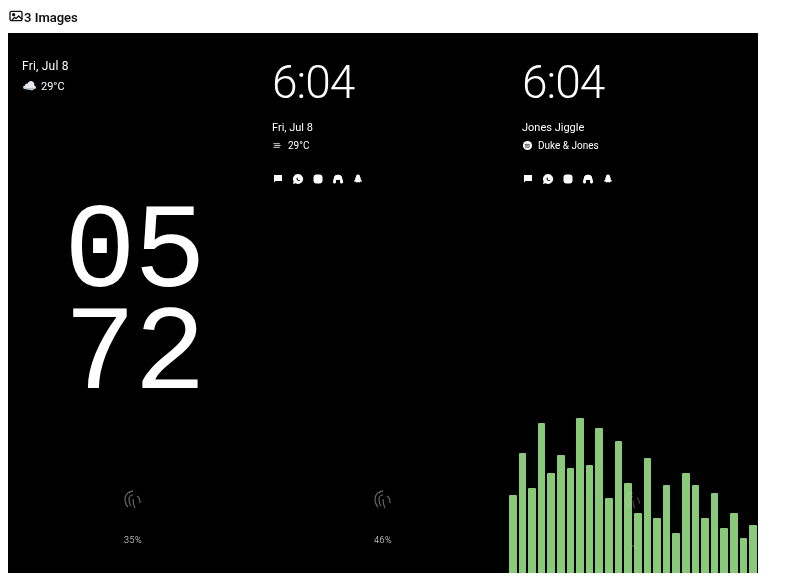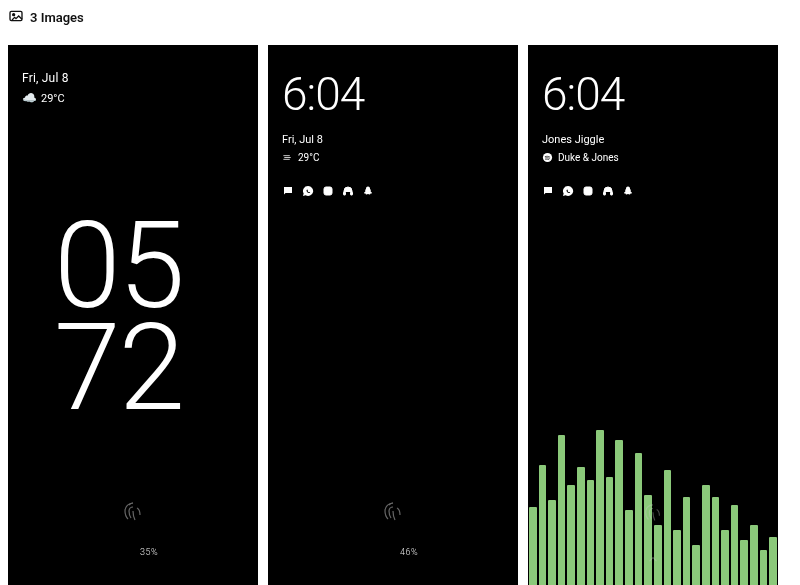--- a/index.html
+++ b/index.html
@@ -5,30 +5,30 @@
     * { box-sizing: border-box; margin: 0; padding: 0; }
     body {
       background: #fff;
       font-family: -apple-system, BlinkMacSystemFont, "Segoe UI", Roboto, sans-serif;
       padding: 8px;
       width: 800px;
     }
     .header {
       display: flex;
       align-items: center;
-      gap: 6px;
-      margin-bottom: 18px;
+      gap: 0;
+      margin-bottom: 6px;
       font-size: 13px;
       font-weight: 600;
       color: #111;
     }
     .header svg { width: 16px; height: 16px; }
     .gallery {
       display: flex;
-      gap: 10px;
+      gap: 0;
     }
     .phone {
       width: 250px;
       height: 540px;
       background: #000;
       position: relative;
       color: #fff;
       overflow: hidden;
       font-family: "Product Sans", Roboto, sans-serif;
       font-weight: 300;
@@ -45,43 +45,43 @@
       display: flex;
       align-items: center;
       gap: 4px;
       font-size: 11px;
       font-weight: 400;
     }
     .s1-weather-icon { font-size: 12px; }
     .bigclock {
       position: absolute;
       top: 170px;
-      left: 46px;
+      left: 56px;
       font-size: 120px;
       line-height: .85;
       font-weight: 300;
       letter-spacing: -2px;
+      font-family: Liberation Mono, monospace;
     }
     .fingerprint {
       position: absolute;
       bottom: 56px;
       left: 50%;
       transform: translateX(-50%);
       opacity: .55;
     }
     .fingerprint svg { width: 24px; height: 24px; }
     .battery {
       position: absolute;
       bottom: 28px;
       left: 50%;
       transform: translateX(-50%);
       font-size: 9px;
       letter-spacing: .5px;
       opacity: .9;
-      margin-left: 16px;
     }
     
     .s-clock {
       position: absolute;
       top: 22px;
       left: 14px;
       font-size: 46px;
       font-weight: 300;
       letter-spacing: -1px;
     }

